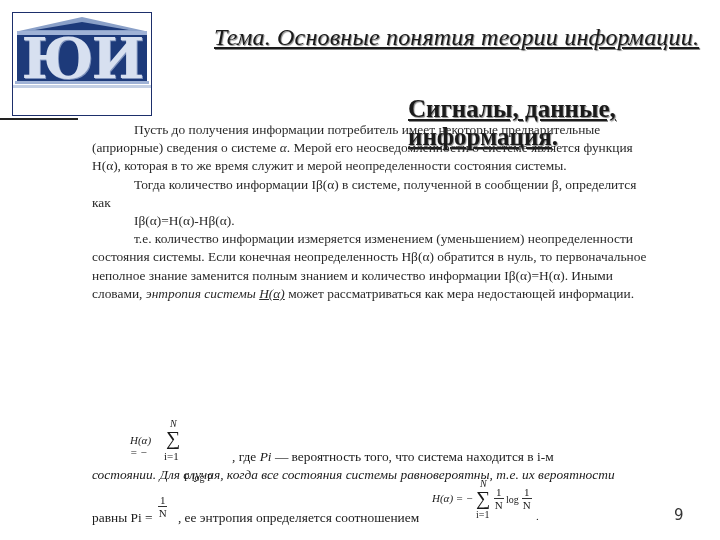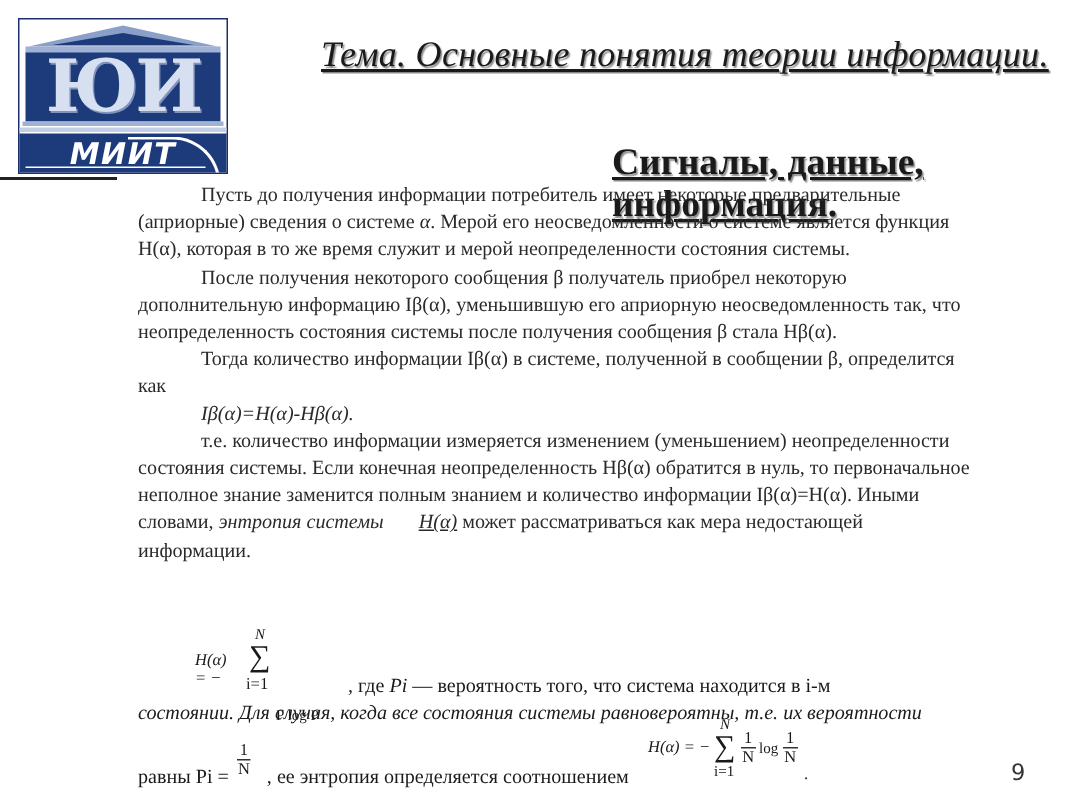--- a/index.html
+++ b/index.html
@@ -18,21 +18,21 @@
   }
   .logo .pediment-inner {
     position: absolute; left: 22px; top: 9px; width: 94px; height: 0;
     border-left: 47px solid transparent; border-right: 47px solid transparent;
     border-bottom: 8px solid #1d3a7a; box-sizing: border-box;
   }
   .logo .beam { position: absolute; left: 4px; top: 18px; width: 130px; height: 5px; background: #9fb2d6; }
   .logo .letters {
     position: absolute; left: 4px; top: 22px; width: 130px; height: 46px;
     background: #1d3a7a; color: #d7e0f0; font-family: "DejaVu Serif", serif; font-weight: bold;
-    font-size: 48px; line-height: 46px; text-align: center; letter-spacing: -2px;
+    font-size: 56px; line-height: 46px; text-align: center; letter-spacing: -2px;
     text-shadow: 1px 1px 0 #7f93bd;
   }
   .logo .base1 { position: absolute; left: 2px; top: 68px; width: 134px; height: 3px; background: #9fb2d6; }
   .logo .base2 { position: absolute; left: 0px; top: 72px; width: 138px; height: 3px; background: #c3cfe4; }
   .logo .band {
     position: absolute; left: 0; top: 76px; width: 138px; height: 26px; background: #1d3a7a;
     color: #ffffff; font-family: "DejaVu Sans", sans-serif; font-style: italic; font-weight: bold;
     font-size: 20px; line-height: 26px; text-align: center; letter-spacing: 1px; overflow: hidden;
   }
   .logo .band .swoosh {
@@ -47,23 +47,23 @@
   .subtitle {
     position: absolute; left: 408px; top: 95px; font-weight: bold; font-size: 25px;
     text-decoration: underline; text-shadow: 1px 1px 1px #888;
   }
   .subtitle-rule { position: absolute; left: 0; top: 118px; width: 78px; height: 2px; background: #222; }
   .body-text {
     position: absolute; left: 92px; top: 121px; width: 560px; font-size: 13.4px; line-height: 18.2px; color: #2a2a2a;
   }
   .para { margin: 0; }
   .para.indent { text-indent: 42px; }
-  .formula-line { padding-left: 42px; font-style: italic; }
+  .formula-line { padding-left: 42px; }
   .em { font-style: italic; }
-  .em-u { font-style: italic; text-decoration: underline; margin-left: 20px; }
+  .em-u { font-style: italic; text-decoration: underline; }
   .formula1 {
     position: absolute; left: 130px; top: 424px; height: 40px; font-size: 11px; font-style: italic;
   }
   .formula1 .sum { position: absolute; left: 36px; top: 4px; font-size: 20px; font-style: normal; line-height: 20px; }
   .formula1 .upper { position: absolute; left: 40px; top: -6px; font-size: 10px; }
   .formula1 .lower { position: absolute; left: 34px; top: 26px; font-size: 11px; font-style: normal; }
   .formula1 .lhs { position: absolute; left: 0; top: 10px; }
   .formula1 .rhs { position: absolute; left: 54px; top: 12px; font-style: normal; font-size: 10px; white-space: nowrap; margin-top: 36px; }
   .after-f1 { position: absolute; left: 232px; top: 449px; font-size: 13.4px; white-space: nowrap; text-align: center; }
   .line-state { position: absolute; left: 92px; top: 467px; font-size: 13.4px; white-space: nowrap; font-style: italic; }
@@ -87,36 +87,30 @@
 </head>
 <body>
 
 <div class="logo">
   <div class="pediment"></div>
   <div class="pediment-inner"></div>
   <div class="beam"></div>
   <div class="letters">ЮИ</div>
   <div class="base1"></div>
   <div class="base2"></div>
-  <div class="band">
-    <span>МИИТ</span>
-    <div class="swoosh"></div>
-    <div class="rail"></div>
-  </div>
 </div>
 
 <div class="topic">Тема.  Основные понятия теории информации.</div>
 
 <div class="subtitle"><span>Сигналы, данные, информация</span><span style="text-decoration:none;display:inline-block;">.</span></div>
 
 <div class="subtitle-rule"></div>
 
 <div class="body-text">
   <p class="para indent"><span>Пусть до получения информации потребитель имеет некоторые предварительные (априорные) сведения о системе </span><span class="em">α</span><span>. Мерой его неосведомленности о системе является функция H(α), которая в то же время служит и мерой неопределенности состояния системы.</span></p>
-  <p class="para indent">После получения некоторого сообщения β получатель приобрел некоторую дополнительную информацию Iβ(α), уменьшившую его априорную неосведомленность так, что неопределенность состояния системы после получения сообщения β стала Hβ(α).</p>
   <p class="para indent">Тогда количество информации Iβ(α) в системе, полученной в сообщении β, определится как</p>
   <p class="para formula-line">Iβ(α)=H(α)-Hβ(α).</p>
   <p class="para indent"><span>т.е. количество информации измеряется изменением (уменьшением) неопределенности состояния системы. Если конечная неопределенность Hβ(α) обратится в нуль, то первоначальное неполное знание заменится полным знанием и количество информации Iβ(α)=H(α). Иными словами, </span><span class="em">энтропия системы </span><span class="em-u">H(α)</span><span> может рассматриваться как мера недостающей информации.</span></p>
 </div>
 
 <div class="formula1">
   <span class="lhs">H(α) = −</span>
   <span class="upper">N</span>
   <span class="sum">∑</span>
   <span class="lower">i=1</span>

